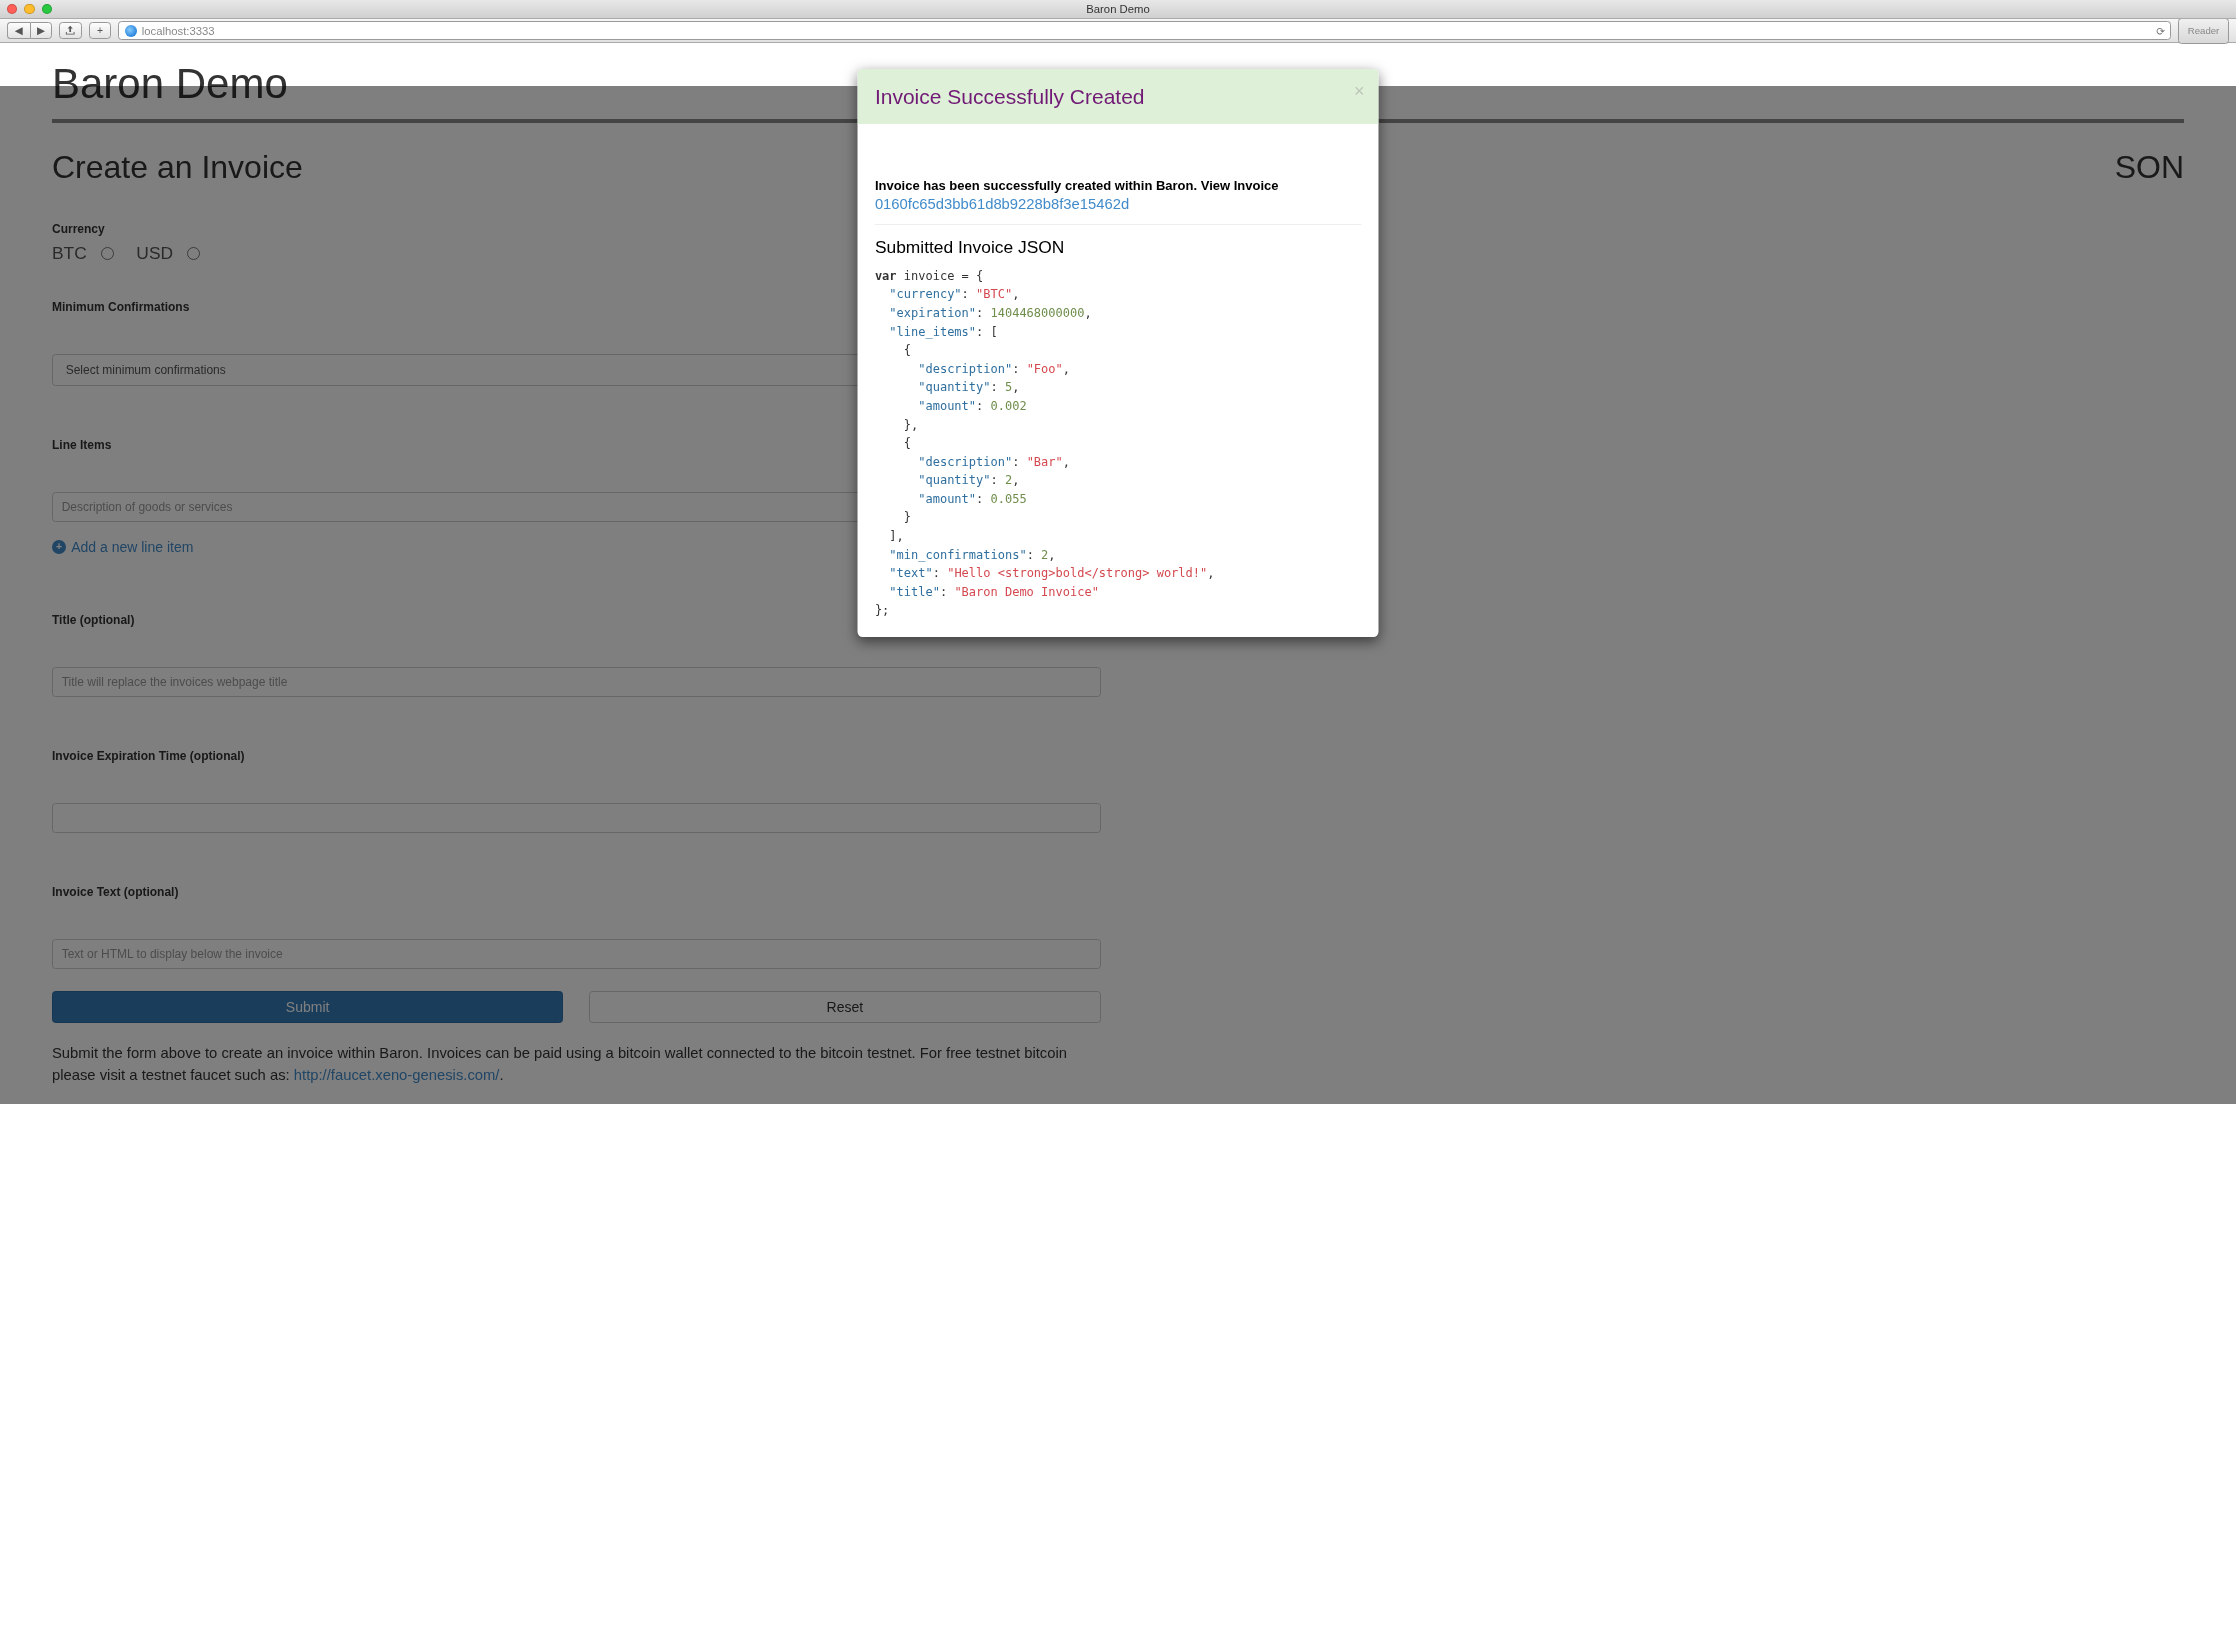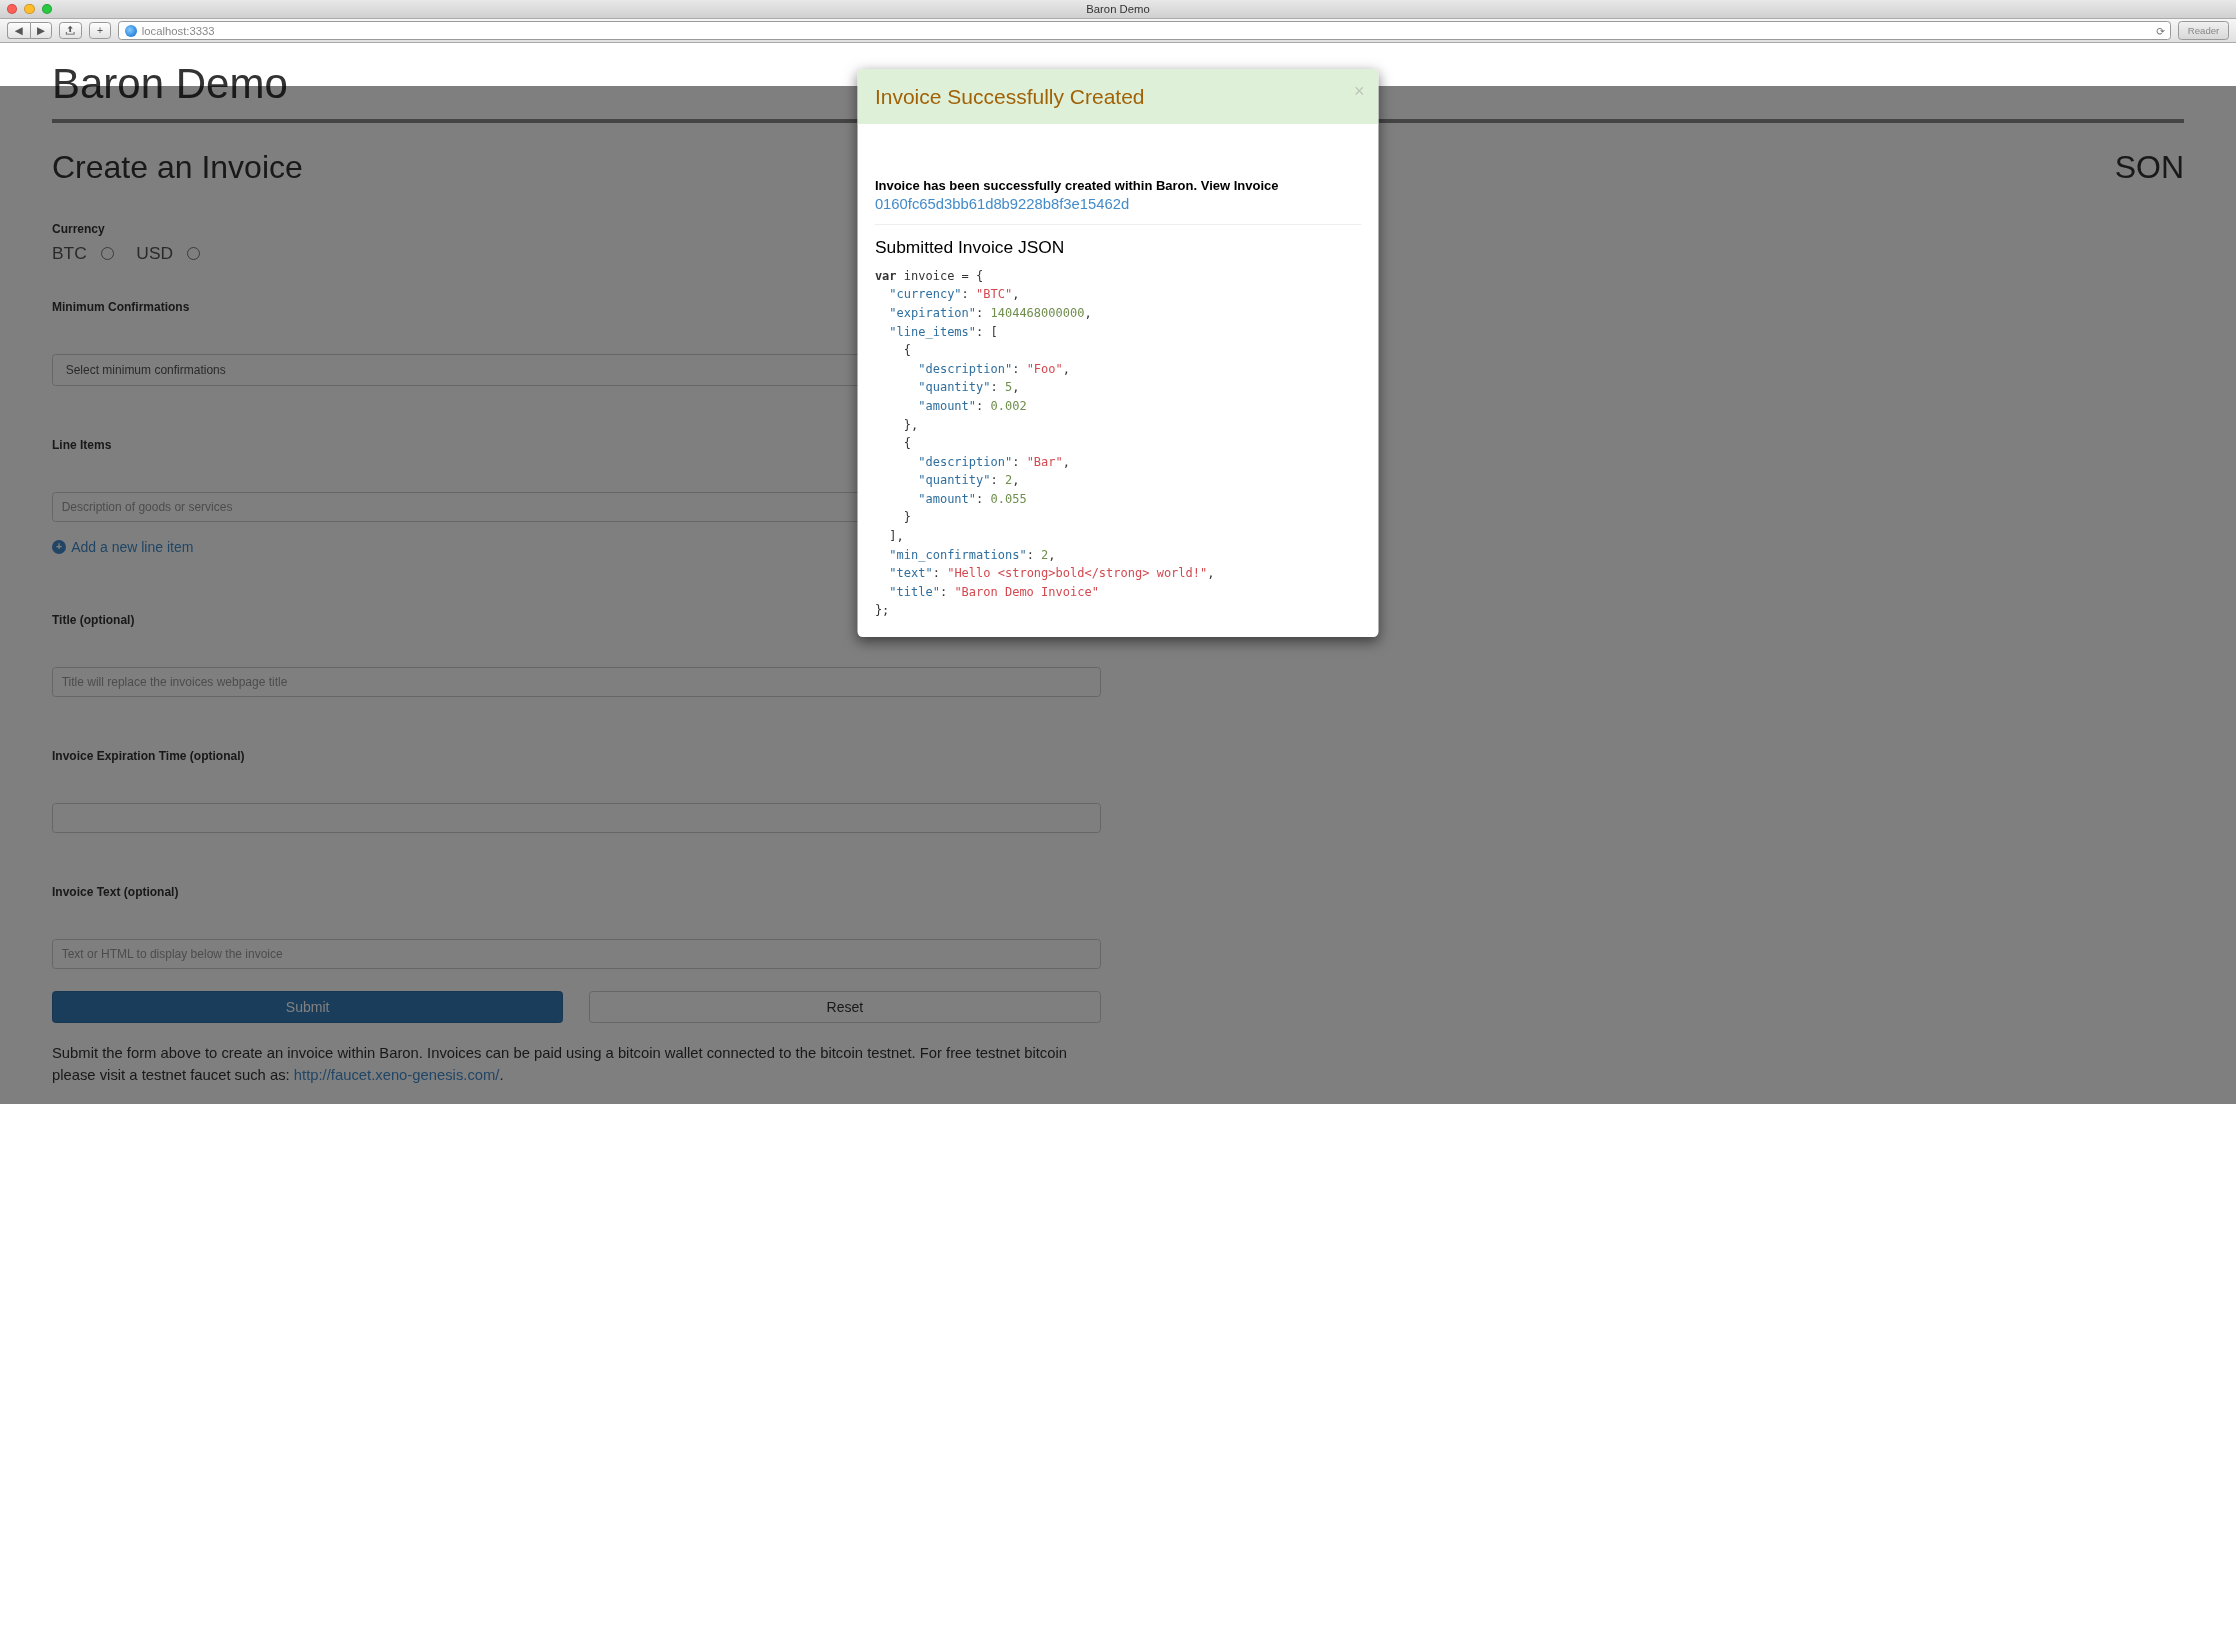--- a/index.html
+++ b/index.html
@@ -69,21 +69,21 @@
       display: flex;
       align-items: center;
       padding: 0 5.2px;
       gap: 5.2px;
       font-size: 11.3px;
     }
     .globe { width: 12px; height: 12px; border-radius: 50%; background: radial-gradient(circle at 40% 40%, #8cf, #06c); }
     .url-text { color: #888; flex: 1; }
     .reload-icon { color: #777; cursor: pointer; font-size: 10.4px; }
     .reader-btn {
-      height: 19px;
+      height: 26px;
       padding: 0 8.7px;
       background: linear-gradient(to bottom, #f0f0f0, #d8d8d8);
       border: 0.9px solid #999;
       border-radius: 3.5px;
       font-size: 9.6px;
       color: #888;
     }
     
     
     .page-content {
@@ -202,21 +202,21 @@
       overflow: hidden;
     }
     .modal-header {
       background: #dff0d8;
       padding: 15.6px 17.4px;
       position: relative;
     }
     .modal-title {
       font-size: 21px;
       font-weight: 300;
-      color: #a16207;
+      color: #701a75;
     }
     .modal-close {
       position: absolute;
       top: 12px; right: 14px;
       font-size: 18px;
       color: #999;
       background: none;
       border: none;
       cursor: pointer;
       opacity: 0.5;

